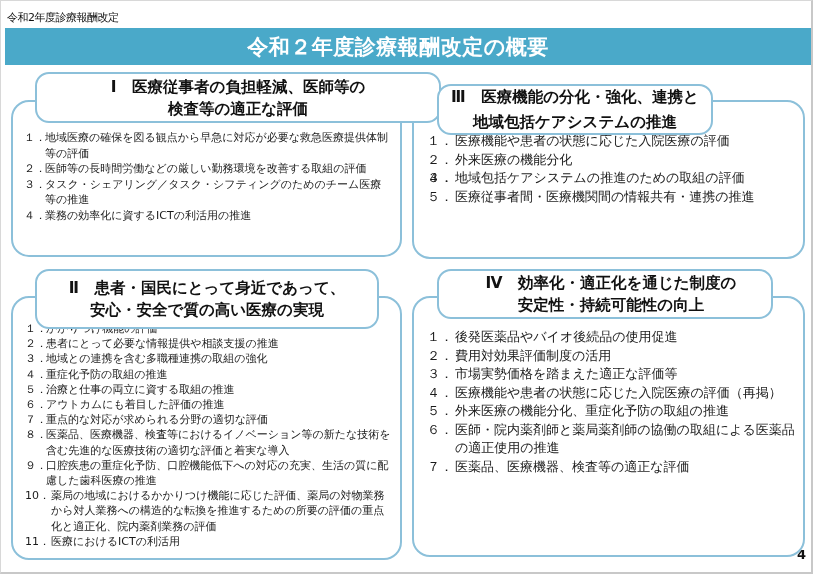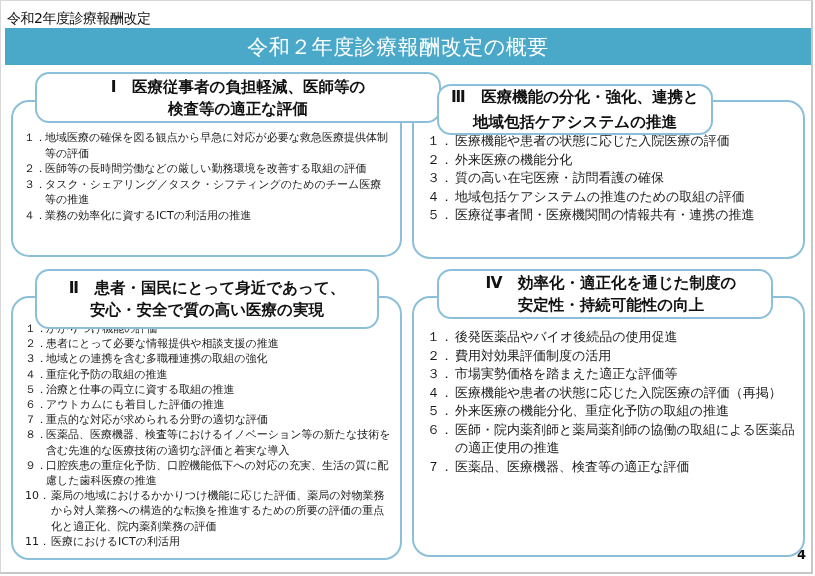--- a/index.html
+++ b/index.html
@@ -10,29 +10,29 @@
     color:#1a1a1a;
   }
   .frame {
     position:absolute; left:0; top:0; width:813px; height:574px;
     border-right:2px solid #c8c8c8; border-bottom:2px solid #c8c8c8;
     border-top:1px solid #d8d8d8; border-left:1px solid #d8d8d8;
     box-sizing:border-box;
   }
   .doc-label {
     position:absolute; left:7px; top:10px;
-    font-size:14px; letter-spacing:-0.5px; color:#111;
+    font-size:11px; letter-spacing:-0.5px; color:#111;
   }
   .title-bar {
     position:absolute; left:5px; top:28px; width:806px; height:37px;
     background:#4aa9c9;
     display:flex; align-items:center; justify-content:center;
   }
   .title-bar span {
-    color:#ffffff; font-weight:normal; font-size:21px; letter-spacing:0.5px;
+    color:#ffffff; font-weight:bold; font-size:21px; letter-spacing:0.5px;
     margin-left:-20px;
   }
   .box {
     position:absolute;
     border:2.5px solid #8cc0da;
     border-radius:18px;
     background:#ffffff;
     box-sizing:border-box;
   }
   .pill {
@@ -90,21 +90,21 @@
 </ul>
 
 <div class="box" style="left:412px; top:100px; width:393px; height:159px;"></div>
 <div class="pill" style="left:437px; top:84px; width:276px; height:51px;justify-content:space-between;">
   <div class="l1">Ⅲ　医療機能の分化・強化、連携と</div>
   <div>地域包括ケアシステムの推進</div>
 </div>
 <ul class="items med" style="left:427px; top:132px; width:372px;">
   <li><span class="num">１．</span><span>医療機能や患者の状態に応じた入院医療の評価</span></li>
   <li><span class="num">２．</span><span>外来医療の機能分化</span></li>
-  <li><span class="num">３．</span><span>質の高い在宅医療・訪問看護の確保</span></li>
+  <li><span class="num">３．</span></li>
   <li><span class="num">４．</span><span>地域包括ケアシステムの推進のための取組の評価</span></li>
   <li><span class="num">５．</span><span>医療従事者間・医療機関間の情報共有・連携の推進</span></li>
 </ul>
 
 <div class="box" style="left:11px; top:296px; width:391px; height:264px;"></div>
 <div class="pill" style="left:35px; top:269px; width:344px; height:60px;">
   <div class="l1">Ⅱ　患者・国民にとって身近であって、</div>
   <div>安心・安全で質の高い医療の実現</div>
 </div>
 <ul class="items small" style="left:25px; top:321px; width:368px; line-height:15.2px;">

